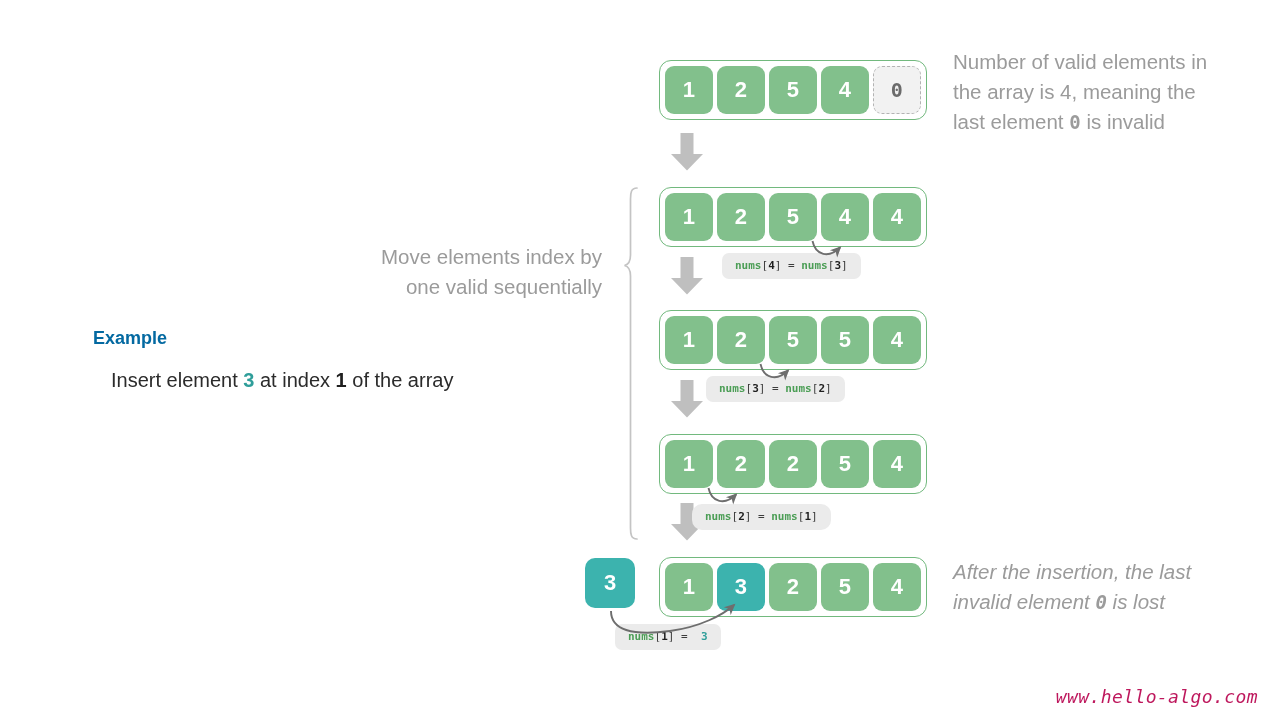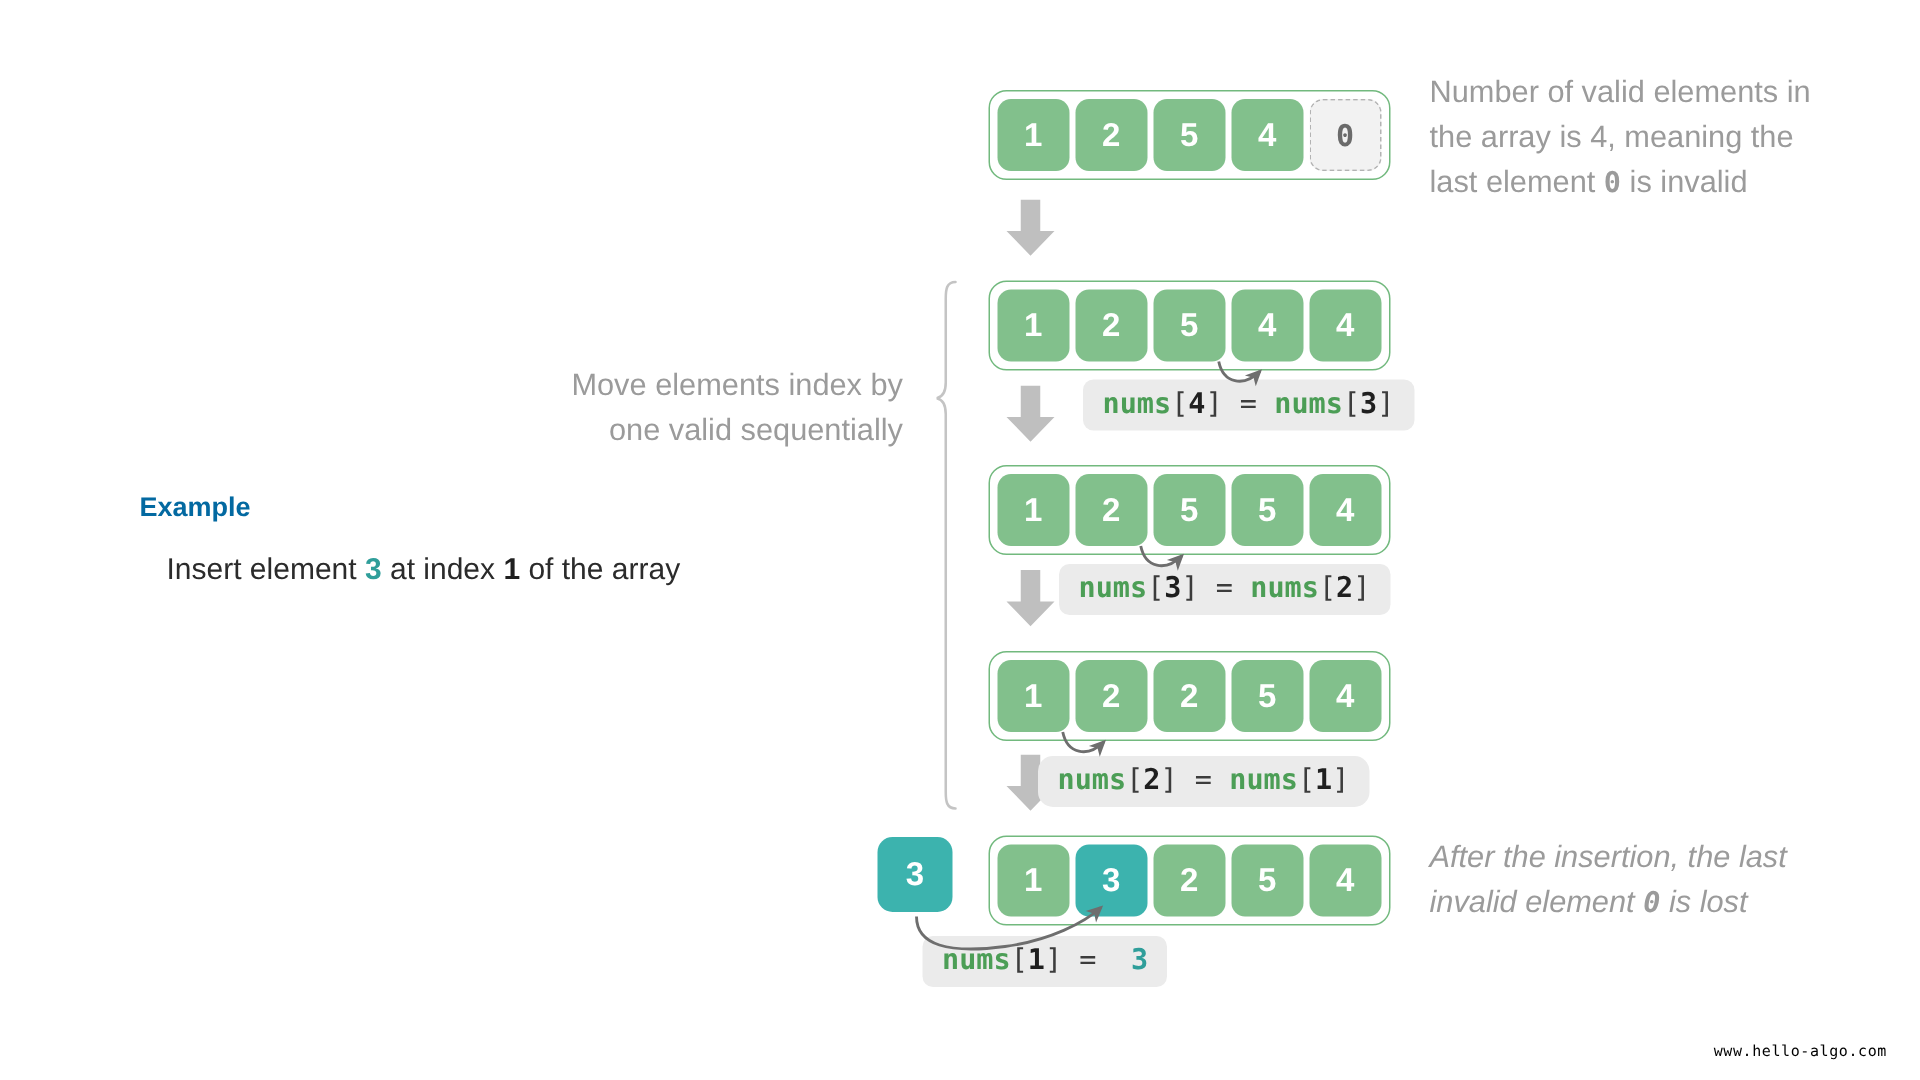--- a/index.html
+++ b/index.html
@@ -82,21 +82,21 @@
     height: 38px;
   }
 
   
   .code-chip {
     position: absolute;
     background: #ebebeb;
     border-radius: 7px;
     padding: 7px 13px 8px 13px;
     font-family: "DejaVu Sans Mono", monospace;
-    font-size: 19px;
+    font-size: 11px;
     line-height: 1;
     white-space: nowrap;
     box-sizing: border-box;
   }
   .code-chip .nm { color: #4c9e56; font-weight: 600; }
   .code-chip .br { color: #3c3c3c; font-weight: 400; }
   .code-chip .ix { color: #1f1f1f; font-weight: 700; }
   .code-chip .eq { color: #3c3c3c; font-weight: 400; }
   .code-chip .tl { color: #2f9e9a; font-weight: 700; }
 
@@ -144,23 +144,24 @@
     position: absolute;
     inset: 0;
     pointer-events: none;
   }
 
   .watermark {
     position: absolute;
     right: 22px;
     bottom: 13px;
     font-family: "DejaVu Sans Mono", monospace;
-    font-size: 10px;
-    color: #000000;
+    font-size: 18px;
+    color: #be185d;
     letter-spacing: 0.4px;
+    font-style: italic;
   }
 </style>
 </head>
 <body>
 
 <div class="stage">
 
   <div class="array" id="array-initial" style="left:659px; top:60px;">
     <div class="cell">1</div>
     <div class="cell">2</div>

